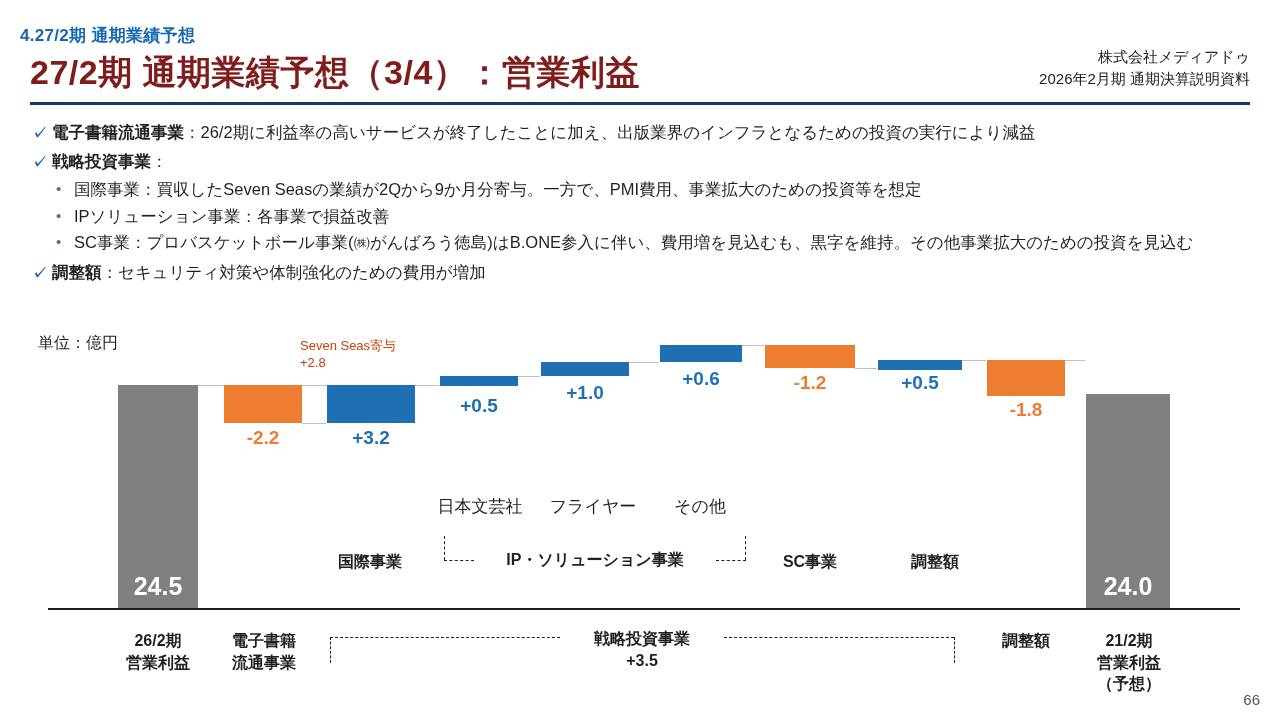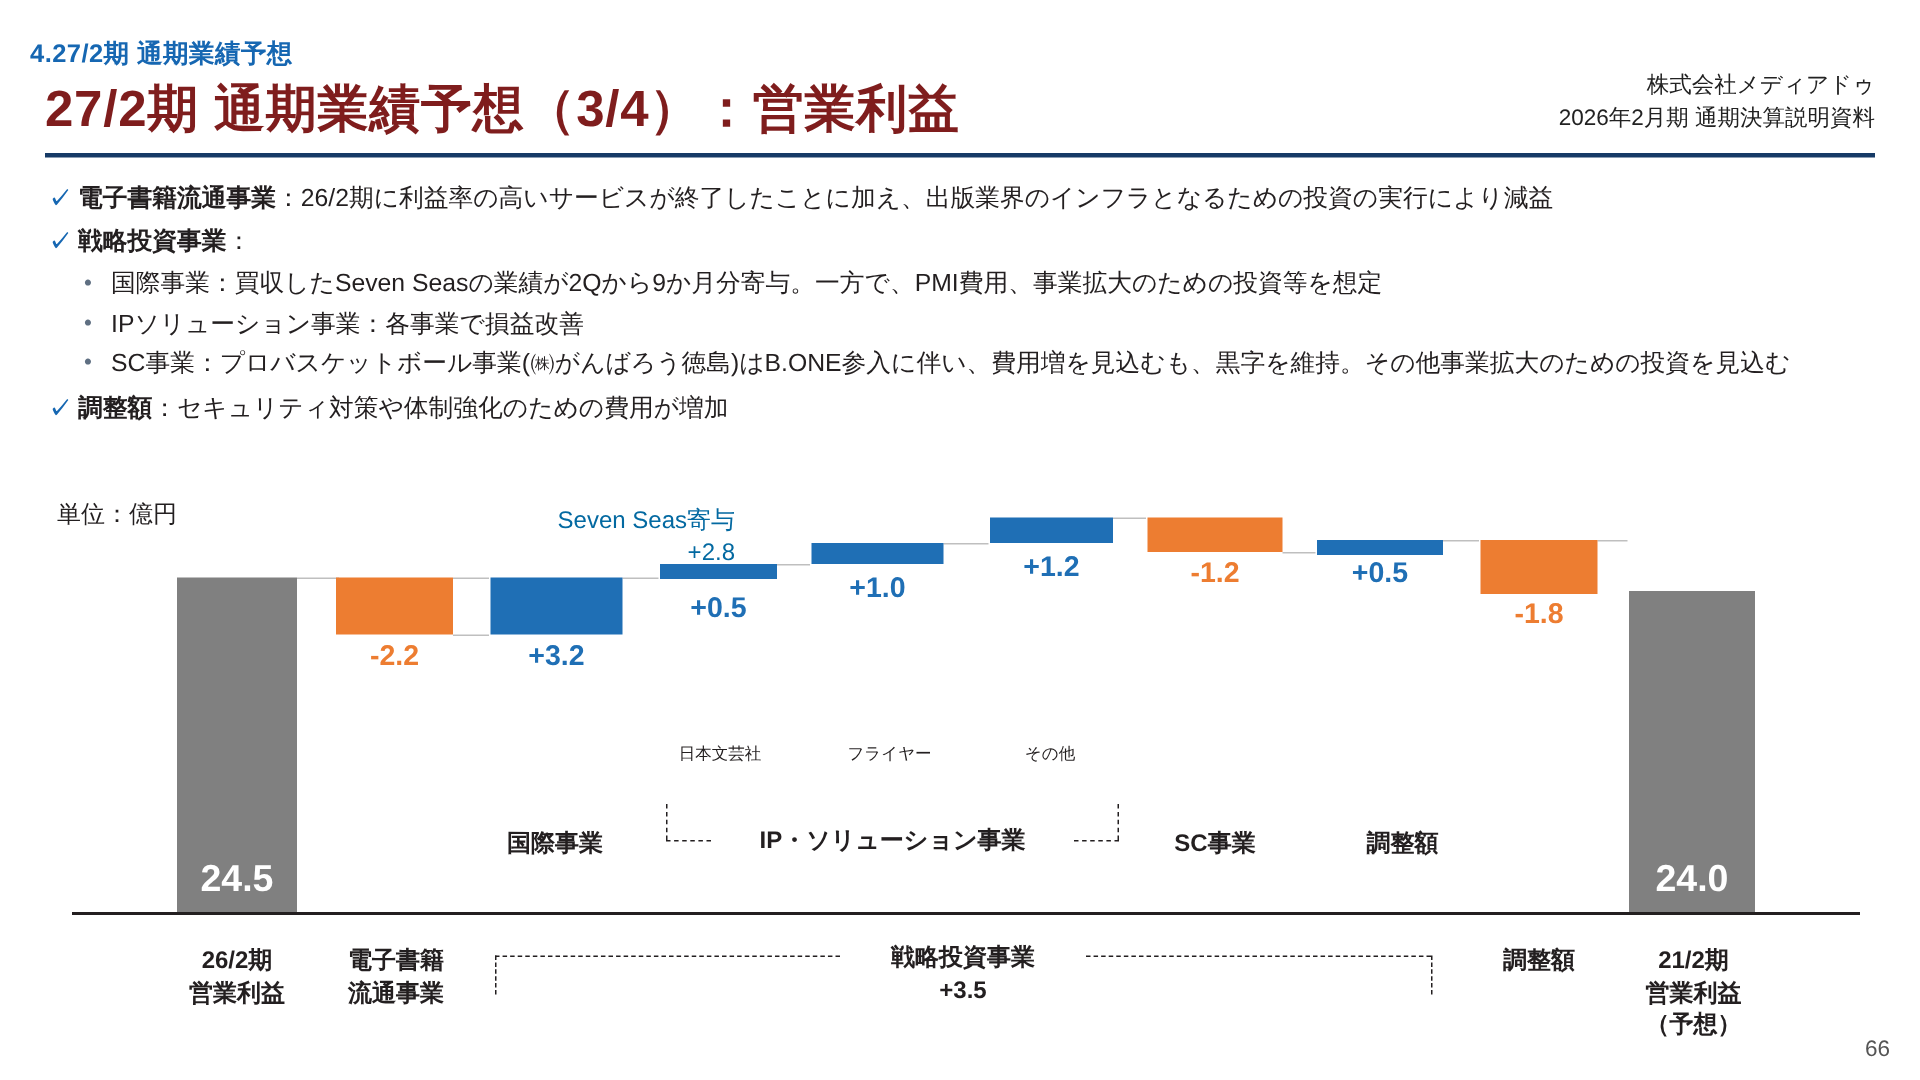--- a/index.html
+++ b/index.html
@@ -148,29 +148,29 @@
   .val-blue { color: #1f6fb5; }
   .val-orange { color: #ed7d31; }
   .val-white {
     color: #ffffff;
     font-size: 25px;
     font-weight: bold;
   }
 
   .seven-seas {
     position: absolute;
-    text-align: right;
-    color: #0369a1;
-    font-size: 16px;
+    text-align: left;
+    color: #c2410c;
+    font-size: 13px;
     line-height: 1.3;
   }
 
   .mid-label {
     position: absolute;
-    font-size: 11px;
+    font-size: 17px;
     text-align: center;
     color: #231f20;
   }
   .group-label {
     position: absolute;
     font-size: 16px;
     font-weight: bold;
     text-align: center;
     color: #231f20;
   }
@@ -292,21 +292,21 @@
     <div class="bar bar-orange" style="left:765px; top:45px; width:90px; height:23px;"></div>
     <div class="bar bar-blue" style="left:878px; top:60px; width:84px; height:10px;"></div>
     <div class="bar bar-orange" style="left:987px; top:60px; width:78px; height:36px;"></div>
     <div class="bar bar-gray" style="left:1086px; top:94px; width:84px; height:214px;"></div>
 
     <div class="val val-white" style="left:118px; top:272px; width:80px;">24.5</div>
     <div class="val val-orange" style="left:214px; top:127px; width:98px;">-2.2</div>
     <div class="val val-blue" style="left:322px; top:127px; width:98px;">+3.2</div>
     <div class="val val-blue" style="left:430px; top:95px; width:98px;">+0.5</div>
     <div class="val val-blue" style="left:536px; top:82px; width:98px;">+1.0</div>
-    <div class="val val-blue" style="left:652px; top:68px; width:98px;">+1.2</div>
+    <div class="val val-blue" style="left:652px; top:68px; width:98px;">+0.6</div>
     <div class="val val-orange" style="left:761px; top:72px; width:98px;">-1.2</div>
     <div class="val val-blue" style="left:871px; top:72px; width:98px;">+0.5</div>
     <div class="val val-orange" style="left:977px; top:99px; width:98px;">-1.8</div>
     <div class="val val-white" style="left:1086px; top:272px; width:84px;">24.0</div>
 
     <div class="mid-label" style="left:420px; top:195px; width:120px;">日本文芸社</div>
     <div class="mid-label" style="left:533px; top:195px; width:120px;">フライヤー</div>
     <div class="mid-label" style="left:645px; top:195px; width:110px;">その他</div>
 
     <div class="group-label" style="left:310px; top:252px; width:120px;">国際事業</div>

